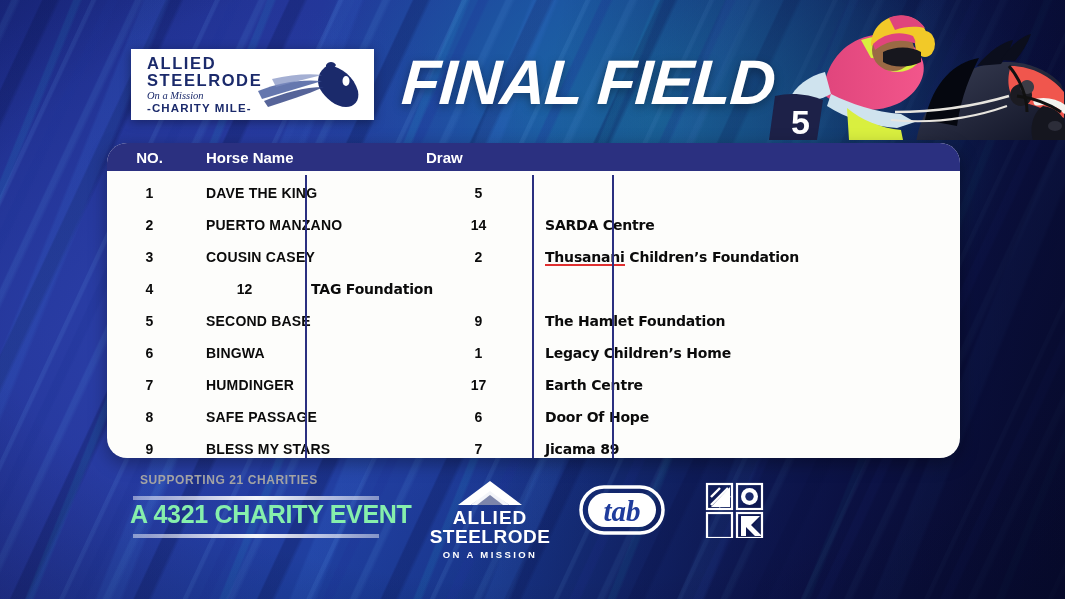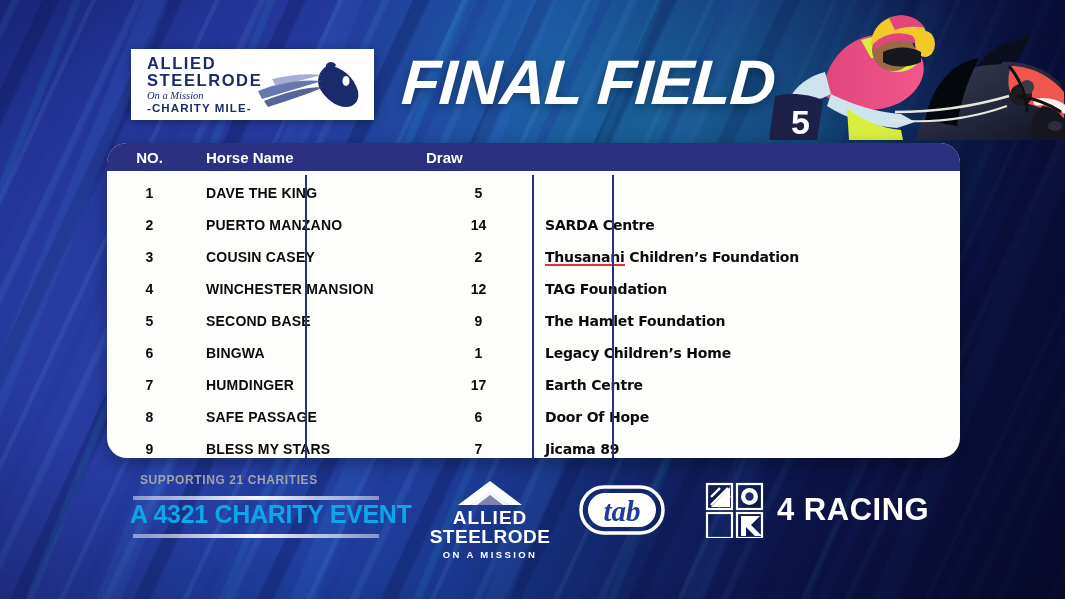--- a/index.html
+++ b/index.html
@@ -99,21 +99,21 @@
     padding-bottom:1px;}
 
   
   .supporting{position:absolute;left:140px;top:473px;width:232px;
     color:#a3a3a3;font-size:12px;font-weight:bold;letter-spacing:.6px;}
   .rule{position:absolute;height:4px;
     background:linear-gradient(90deg,rgba(255,255,255,.45),rgba(255,255,255,.95),rgba(255,255,255,.45));}
   .rule-top{left:133px;top:496px;width:246px;}
   .rule-bot{left:133px;top:534px;width:246px;}
   .eventline{position:absolute;left:130px;top:500px;width:252px;text-align:center;
-    color:#0ea5e9;font-size:25px;font-weight:bold;letter-spacing:-.3px;white-space:nowrap;}
+    color:#86efac;font-size:25px;font-weight:bold;letter-spacing:-.3px;white-space:nowrap;}
 
   .as-foot{position:absolute;left:425px;top:480px;width:130px;text-align:center;color:#fff;}
   .as-l1{font-size:19px;font-weight:bold;letter-spacing:1px;line-height:19px;margin-top:2px;}
   .as-l2{font-size:19px;font-weight:bold;letter-spacing:.5px;line-height:19px;}
   .as-l3{font-size:9.5px;font-weight:bold;letter-spacing:2.4px;margin-top:3px;}
 
   .tab-logo{position:absolute;left:578px;top:484px;width:88px;height:52px;}
   .racing-mark{position:absolute;left:705px;top:482px;width:60px;height:56px;}
   .racing-text{position:absolute;left:777px;top:492px;color:#fff;font-size:31px;
     font-weight:bold;letter-spacing:.5px;white-space:nowrap;}
@@ -234,21 +234,20 @@
           <div class="c-charity">SARDA Centre</div>
         </div>
         <div class="row">
           <div class="c-no">3</div>
           <div class="c-horse">COUSIN CASEY</div>
           <div class="c-draw">2</div>
           <div class="c-charity"><span class="misspell">Thusanani</span> Children’s Foundation</div>
         </div>
         <div class="row">
           <div class="c-no">4</div>
-          <div class="c-horse">WINCHESTER MANSION</div>
           <div class="c-draw">12</div>
           <div class="c-charity">TAG Foundation</div>
         </div>
         <div class="row">
           <div class="c-no">5</div>
           <div class="c-horse">SECOND BASE</div>
           <div class="c-draw">9</div>
           <div class="c-charity">The Hamlet Foundation</div>
         </div>
         <div class="row">
@@ -314,15 +313,14 @@
       <circle cx="44.5" cy="14.5" r="8.5" fill="#ffffff"></circle>
       <circle cx="44.5" cy="14.5" r="4.2" fill="#1b2a6b"></circle>
       <g stroke="#ffffff" stroke-width="2.4">
         <path d="M6 23 L23 6"></path>
           <path d="M6 15 L15 6"></path>
           <path d="M14 25 L25 14"></path>
       </g>
       <path d="M36 34 L36 54 L41 54 L41 45 L50 54 L57 54 L46 43 L55 34 Z" fill="#ffffff"></path>
     </svg>
   </div>
-  <div class="racing-text">4 RACING</div>
 
 </div>
 
 </body></html>

